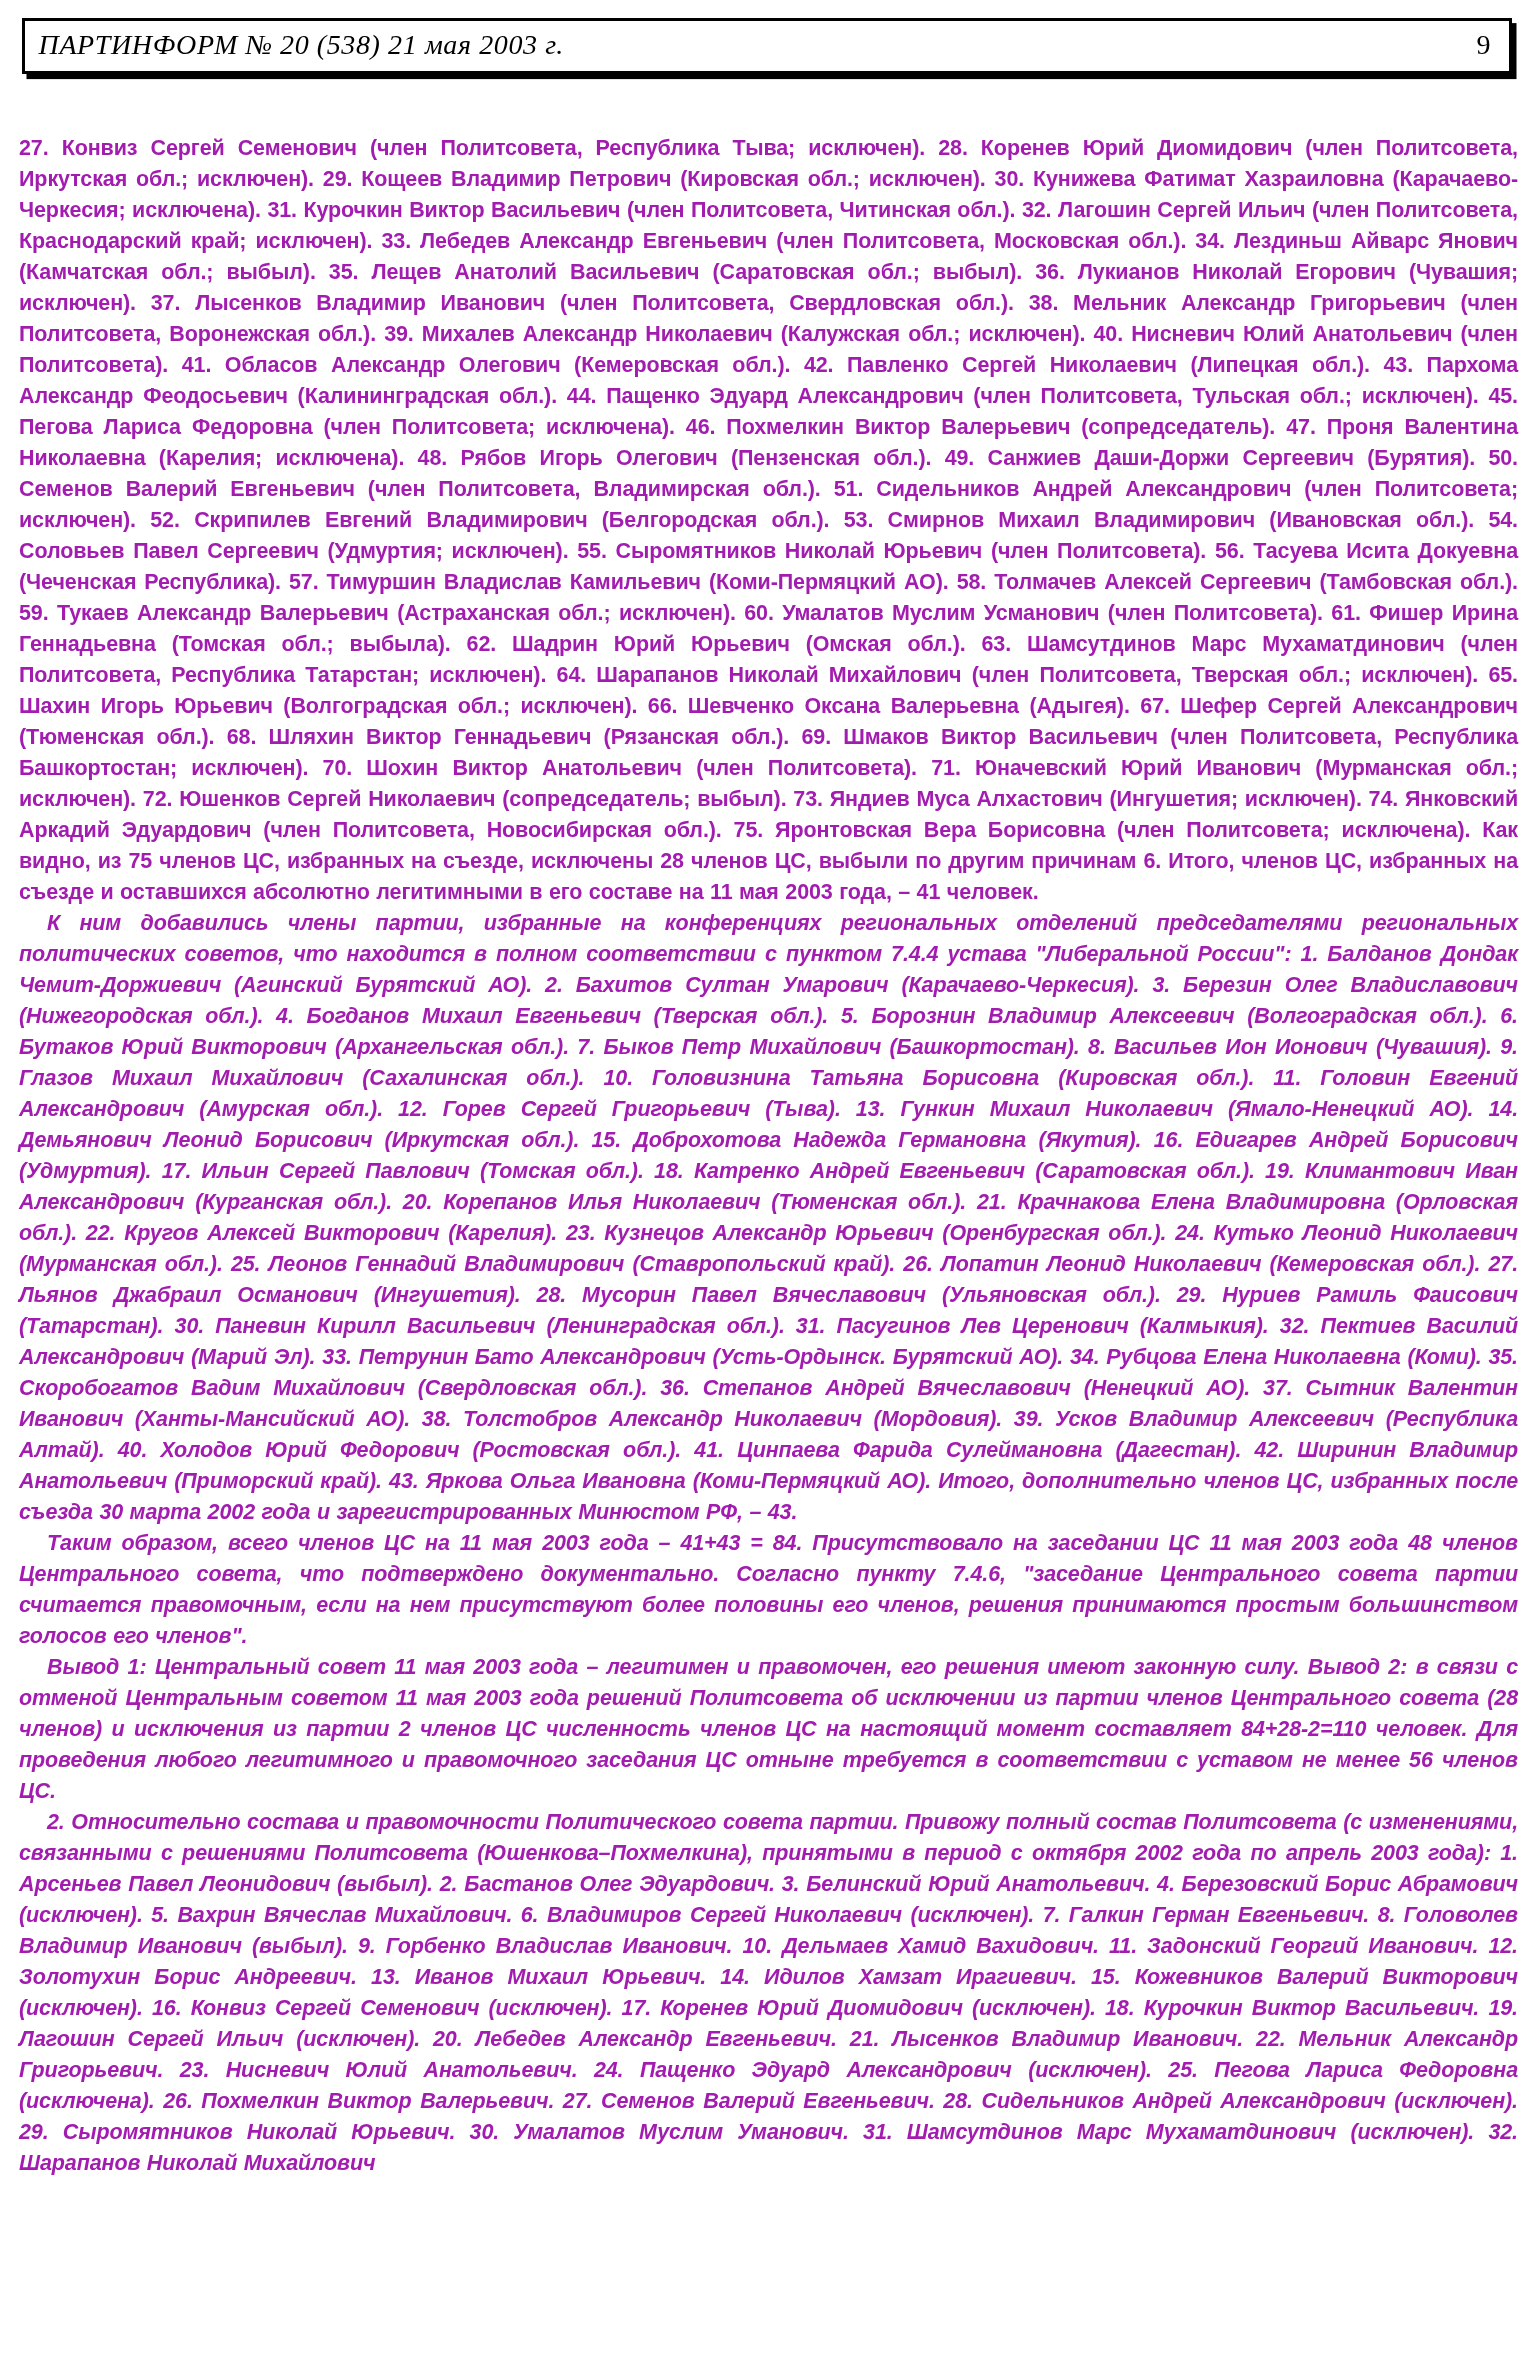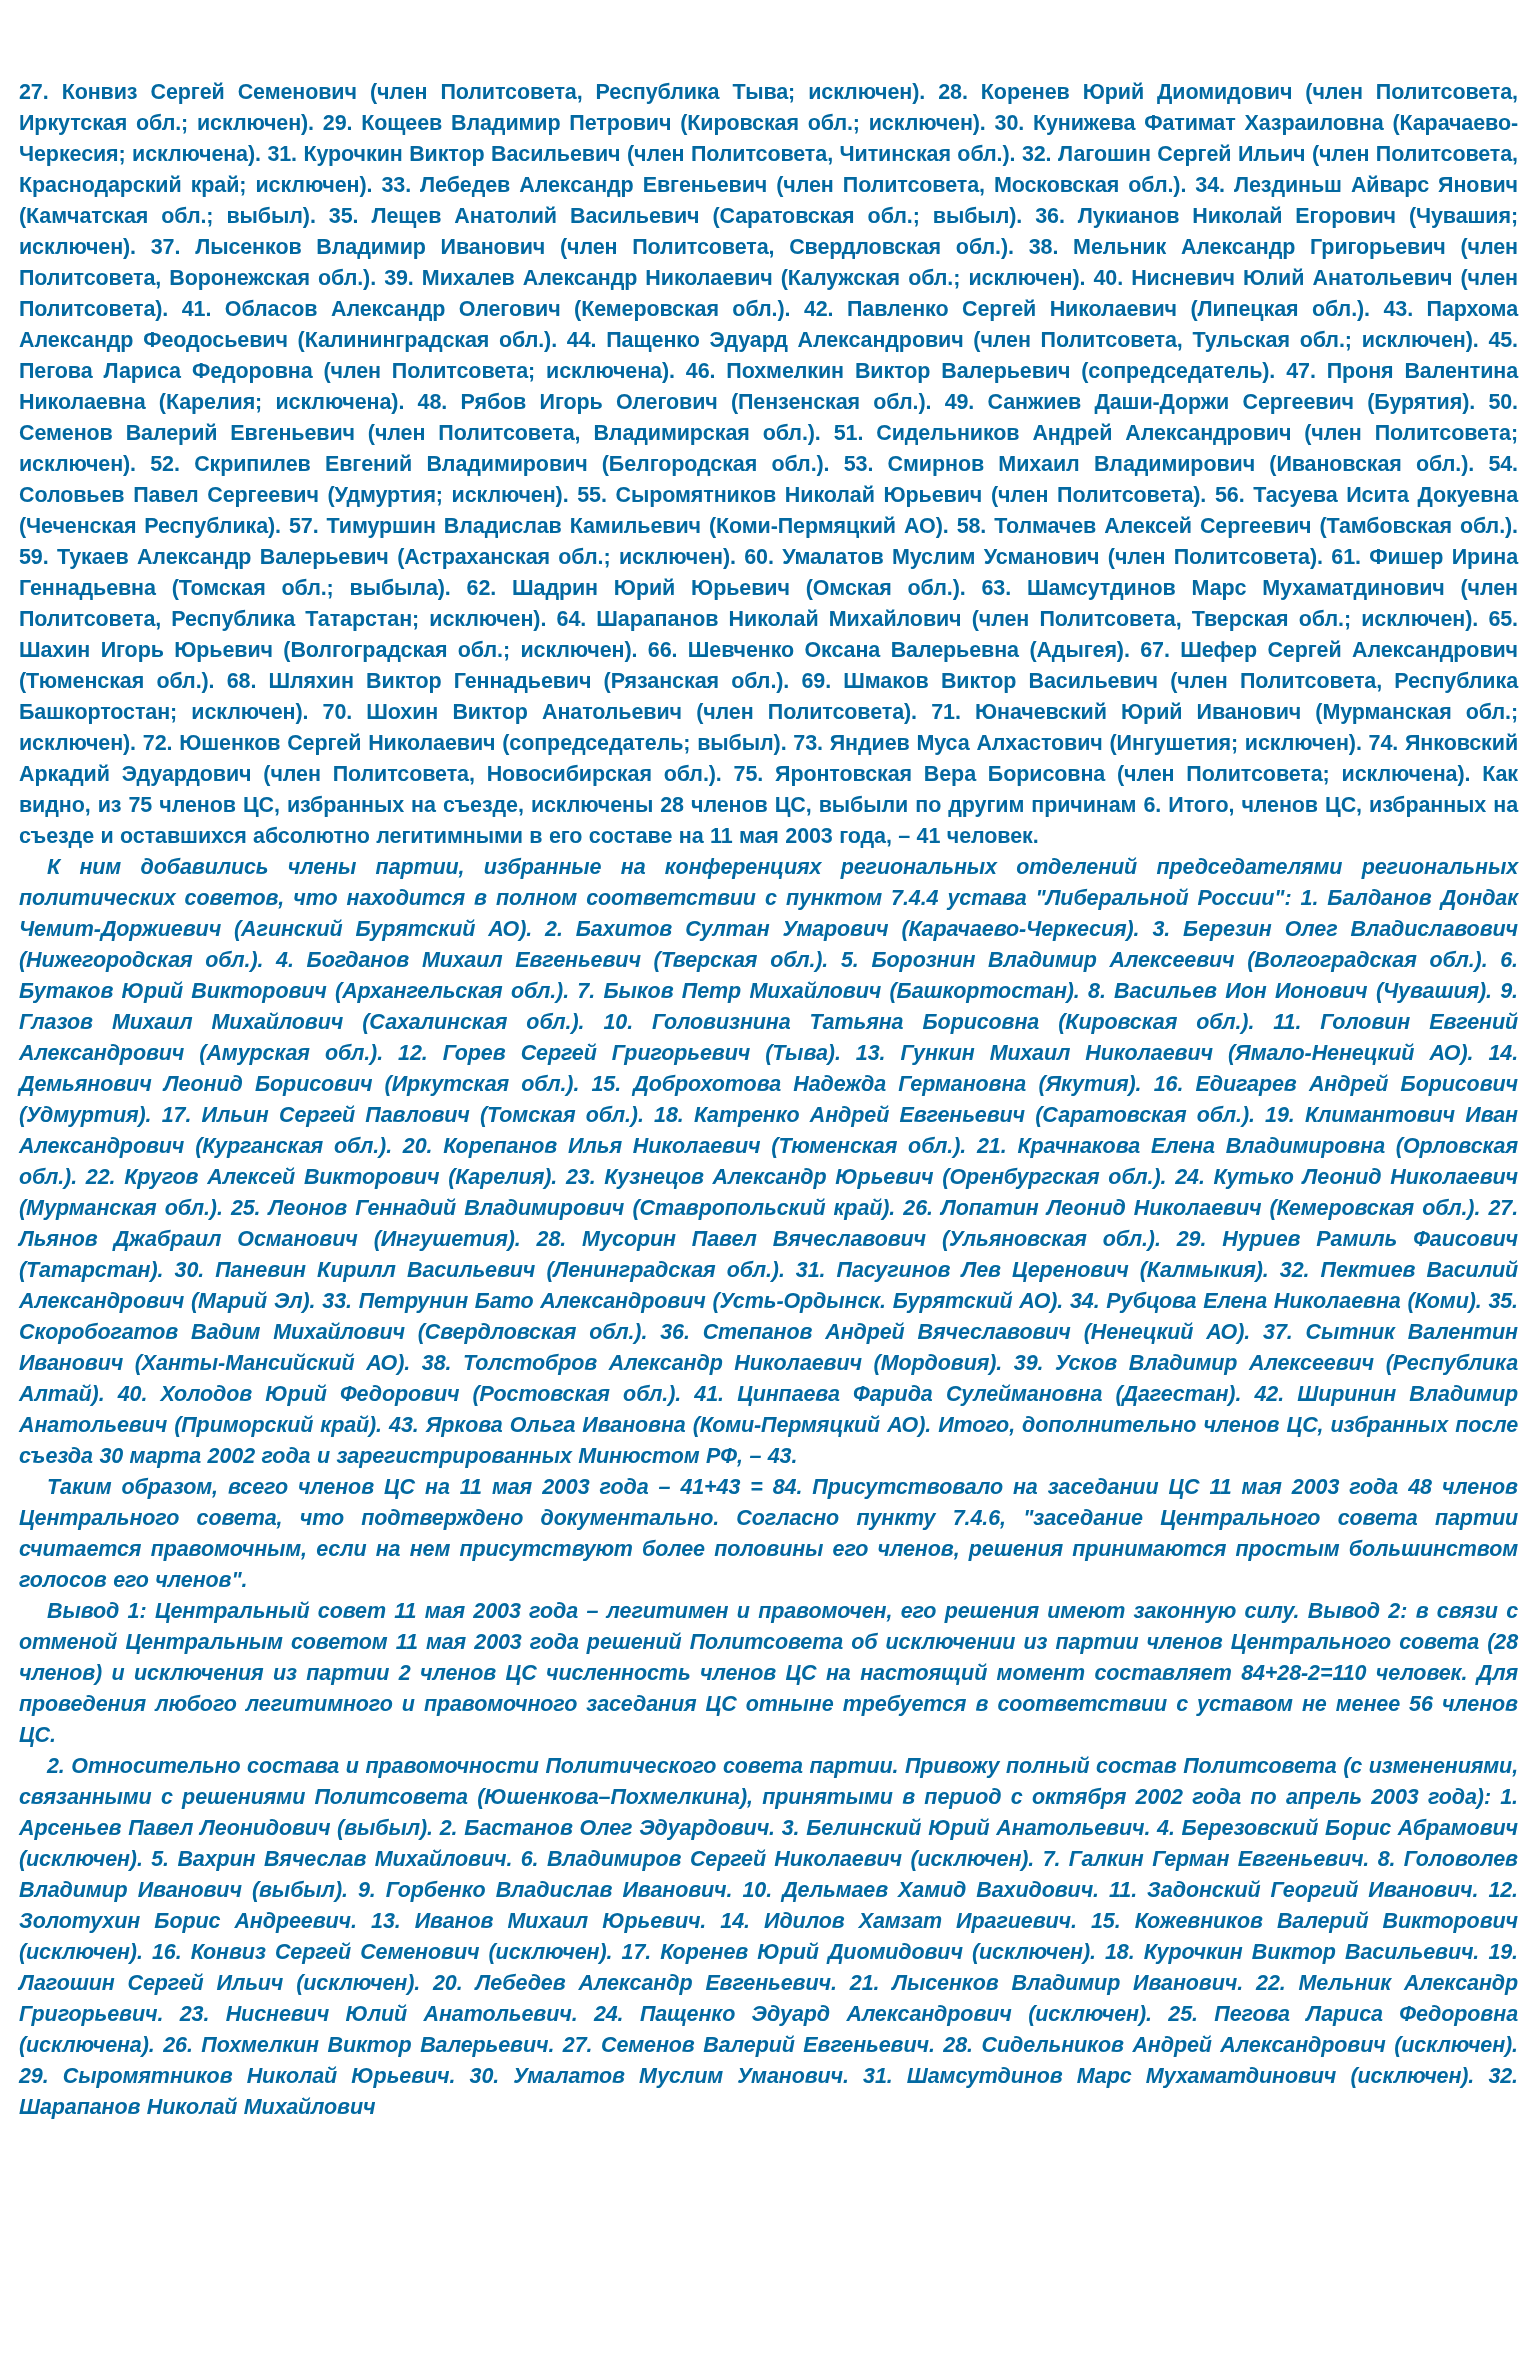--- a/index.html
+++ b/index.html
@@ -45,36 +45,40 @@
   }
   .body-text {
     margin-top: 59px;
     font-family: "Liberation Sans", sans-serif;
     font-weight: 700;
     font-size: 21.5px;
     line-height: 31px;
     text-align: justify;
     letter-spacing: -0.1px;
     word-spacing: 0.6px;
-    color: #0369a1;
+    color: #a21caf;
   }
   .body-text p {
     margin: 0;
     padding: 0;
   }
   .body-text p.indent {
     text-indent: 28px;
     font-style: italic;
   }
 </style>
 </head>
 <body>
 
 <div class="page">
 
+  <header class="masthead">
+    <span class="title">ПАРТИНФОРМ № 20 (538) 21 мая 2003 г.</span>
+    <span class="pagenum">9</span>
+  </header>
 
   <main class="body-text">
     <p>27. Конвиз Сергей Семенович (член Политсовета, Республика Тыва; исключен). 28. Коренев Юрий Диомидович (член Политсовета, Иркутская обл.; исключен). 29. Кощеев Владимир Петрович (Кировская обл.; исключен). 30. Кунижева Фатимат Хазраиловна (Карачаево-Черкесия; исключена). 31. Курочкин Виктор Васильевич (член Политсовета, Читинская обл.). 32. Лагошин Сергей Ильич (член Политсовета, Краснодарский край; исключен). 33. Лебедев Александр Евгеньевич (член Политсовета, Московская обл.). 34. Лездиньш Айварс Янович (Камчатская обл.; выбыл). 35. Лещев Анатолий Васильевич (Саратовская обл.; выбыл). 36. Лукианов Николай Егорович (Чувашия; исключен). 37. Лысенков Владимир Иванович (член Политсовета, Свердловская обл.). 38. Мельник Александр Григорьевич (член Политсовета, Воронежская обл.). 39. Михалев Александр Николаевич (Калужская обл.; исключен). 40. Нисневич Юлий Анатольевич (член Политсовета). 41. Обласов Александр Олегович (Кемеровская обл.). 42. Павленко Сергей Николаевич (Липецкая обл.). 43. Пархома Александр Феодосьевич (Калининградская обл.). 44. Пащенко Эдуард Александрович (член Политсовета, Тульская обл.; исключен). 45. Пегова Лариса Федоровна (член Политсовета; исключена). 46. Похмелкин Виктор Валерьевич (сопредседатель). 47. Проня Валентина Николаевна (Карелия; исключена). 48. Рябов Игорь Олегович (Пензенская обл.). 49. Санжиев Даши-Доржи Сергеевич (Бурятия). 50. Семенов Валерий Евгеньевич (член Политсовета, Владимирская обл.). 51. Сидельников Андрей Александрович (член Политсовета; исключен). 52. Скрипилев Евгений Владимирович (Белгородская обл.). 53. Смирнов Михаил Владимирович (Ивановская обл.). 54. Соловьев Павел Сергеевич (Удмуртия; исключен). 55. Сыромятников Николай Юрьевич (член Политсовета). 56. Тасуева Исита Докуевна (Чеченская Республика). 57. Тимуршин Владислав Камильевич (Коми-Пермяцкий АО). 58. Толмачев Алексей Сергеевич (Тамбовская обл.). 59. Тукаев Александр Валерьевич (Астраханская обл.; исключен). 60. Умалатов Муслим Усманович (член Политсовета). 61. Фишер Ирина Геннадьевна (Томская обл.; выбыла). 62. Шадрин Юрий Юрьевич (Омская обл.). 63. Шамсутдинов Марс Мухаматдинович (член Политсовета, Республика Татарстан; исключен). 64. Шарапанов Николай Михайлович (член Политсовета, Тверская обл.; исключен). 65. Шахин Игорь Юрьевич (Волгоградская обл.; исключен). 66. Шевченко Оксана Валерьевна (Адыгея). 67. Шефер Сергей Александрович (Тюменская обл.). 68. Шляхин Виктор Геннадьевич (Рязанская обл.). 69. Шмаков Виктор Васильевич (член Политсовета, Республика Башкортостан; исключен). 70. Шохин Виктор Анатольевич (член Политсовета). 71. Юначевский Юрий Иванович (Мурманская обл.; исключен). 72. Юшенков Сергей Николаевич (сопредседатель; выбыл). 73. Яндиев Муса Алхастович (Ингушетия; исключен). 74. Янковский Аркадий Эдуардович (член Политсовета, Новосибирская обл.). 75. Яронтовская Вера Борисовна (член Политсовета; исключена). Как видно, из 75 членов ЦС, избранных на съезде, исключены 28 членов ЦС, выбыли по другим причинам 6. Итого, членов ЦС, избранных на съезде и оставшихся абсолютно легитимными в его составе на 11 мая 2003 года, – 41 человек.</p>
     <p class="indent">К ним добавились члены партии, избранные на конференциях региональных отделений председателями региональных политических советов, что находится в полном соответствии с пунктом 7.4.4 устава "Либеральной России": 1. Балданов Дондак Чемит-Доржиевич (Агинский Бурятский АО). 2. Бахитов Султан Умарович (Карачаево-Черкесия). 3. Березин Олег Владиславович (Нижегородская обл.). 4. Богданов Михаил Евгеньевич (Тверская обл.). 5. Борознин Владимир Алексеевич (Волгоградская обл.). 6. Бутаков Юрий Викторович (Архангельская обл.). 7. Быков Петр Михайлович (Башкортостан). 8. Васильев Ион Ионович (Чувашия). 9. Глазов Михаил Михайлович (Сахалинская обл.). 10. Головизнина Татьяна Борисовна (Кировская обл.). 11. Головин Евгений Александрович (Амурская обл.). 12. Горев Сергей Григорьевич (Тыва). 13. Гункин Михаил Николаевич (Ямало-Ненецкий АО). 14. Демьянович Леонид Борисович (Иркутская обл.). 15. Доброхотова Надежда Германовна (Якутия). 16. Едигарев Андрей Борисович (Удмуртия). 17. Ильин Сергей Павлович (Томская обл.). 18. Катренко Андрей Евгеньевич (Саратовская обл.). 19. Климантович Иван Александрович (Курганская обл.). 20. Корепанов Илья Николаевич (Тюменская обл.). 21. Крачнакова Елена Владимировна (Орловская обл.). 22. Кругов Алексей Викторович (Карелия). 23. Кузнецов Александр Юрьевич (Оренбургская обл.). 24. Кутько Леонид Николаевич (Мурманская обл.). 25. Леонов Геннадий Владимирович (Ставропольский край). 26. Лопатин Леонид Николаевич (Кемеровская обл.). 27. Льянов Джабраил Османович (Ингушетия). 28. Мусорин Павел Вячеславович (Ульяновская обл.). 29. Нуриев Рамиль Фаисович (Татарстан). 30. Паневин Кирилл Васильевич (Ленинградская обл.). 31. Пасугинов Лев Церенович (Калмыкия). 32. Пектиев Василий Александрович (Марий Эл). 33. Петрунин Бато Александрович (Усть-Ордынск. Бурятский АО). 34. Рубцова Елена Николаевна (Коми). 35. Скоробогатов Вадим Михайлович (Свердловская обл.). 36. Степанов Андрей Вячеславович (Ненецкий АО). 37. Сытник Валентин Иванович (Ханты-Мансийский АО). 38. Толстобров Александр Николаевич (Мордовия). 39. Усков Владимир Алексеевич (Республика Алтай). 40. Холодов Юрий Федорович (Ростовская обл.). 41. Цинпаева Фарида Сулеймановна (Дагестан). 42. Ширинин Владимир Анатольевич (Приморский край). 43. Яркова Ольга Ивановна (Коми-Пермяцкий АО). Итого, дополнительно членов ЦС, избранных после съезда 30 марта 2002 года и зарегистрированных Минюстом РФ, – 43.</p>
     <p class="indent">Таким образом, всего членов ЦС на 11 мая 2003 года – 41+43 = 84. Присутствовало на заседании ЦС 11 мая 2003 года 48 членов Центрального совета, что подтверждено документально. Согласно пункту 7.4.6, "заседание Центрального совета партии считается правомочным, если на нем присутствуют более половины его членов, решения принимаются простым большинством голосов его членов".</p>
     <p class="indent">Вывод 1: Центральный совет 11 мая 2003 года – легитимен и правомочен, его решения имеют законную силу. Вывод 2: в связи с отменой Центральным советом 11 мая 2003 года решений Политсовета об исключении из партии членов Центрального совета (28 членов) и исключения из партии 2 членов ЦС численность членов ЦС на настоящий момент составляет 84+28-2=110 человек. Для проведения любого легитимного и правомочного заседания ЦС отныне требуется в соответствии с уставом не менее 56 членов ЦС.</p>
     <p class="indent">2. Относительно состава и правомочности Политического совета партии. Привожу полный состав Политсовета (с изменениями, связанными с решениями Политсовета (Юшенкова–Похмелкина), принятыми в период с октября 2002 года по апрель 2003 года): 1. Арсеньев Павел Леонидович (выбыл). 2. Бастанов Олег Эдуардович. 3. Белинский Юрий Анатольевич. 4. Березовский Борис Абрамович (исключен). 5. Вахрин Вячеслав Михайлович. 6. Владимиров Сергей Николаевич (исключен). 7. Галкин Герман Евгеньевич. 8. Головолев Владимир Иванович (выбыл). 9. Горбенко Владислав Иванович. 10. Дельмаев Хамид Вахидович. 11. Задонский Георгий Иванович. 12. Золотухин Борис Андреевич. 13. Иванов Михаил Юрьевич. 14. Идилов Хамзат Ирагиевич. 15. Кожевников Валерий Викторович (исключен). 16. Конвиз Сергей Семенович (исключен). 17. Коренев Юрий Диомидович (исключен). 18. Курочкин Виктор Васильевич. 19. Лагошин Сергей Ильич (исключен). 20. Лебедев Александр Евгеньевич. 21. Лысенков Владимир Иванович. 22. Мельник Александр Григорьевич. 23. Нисневич Юлий Анатольевич. 24. Пащенко Эдуард Александрович (исключен). 25. Пегова Лариса Федоровна (исключена). 26. Похмелкин Виктор Валерьевич. 27. Семенов Валерий Евгеньевич. 28. Сидельников Андрей Александрович (исключен). 29. Сыромятников Николай Юрьевич. 30. Умалатов Муслим Уманович. 31. Шамсутдинов Марс Мухаматдинович (исключен). 32. Шарапанов Николай Михайлович</p>
   </main>
 
 </div>

